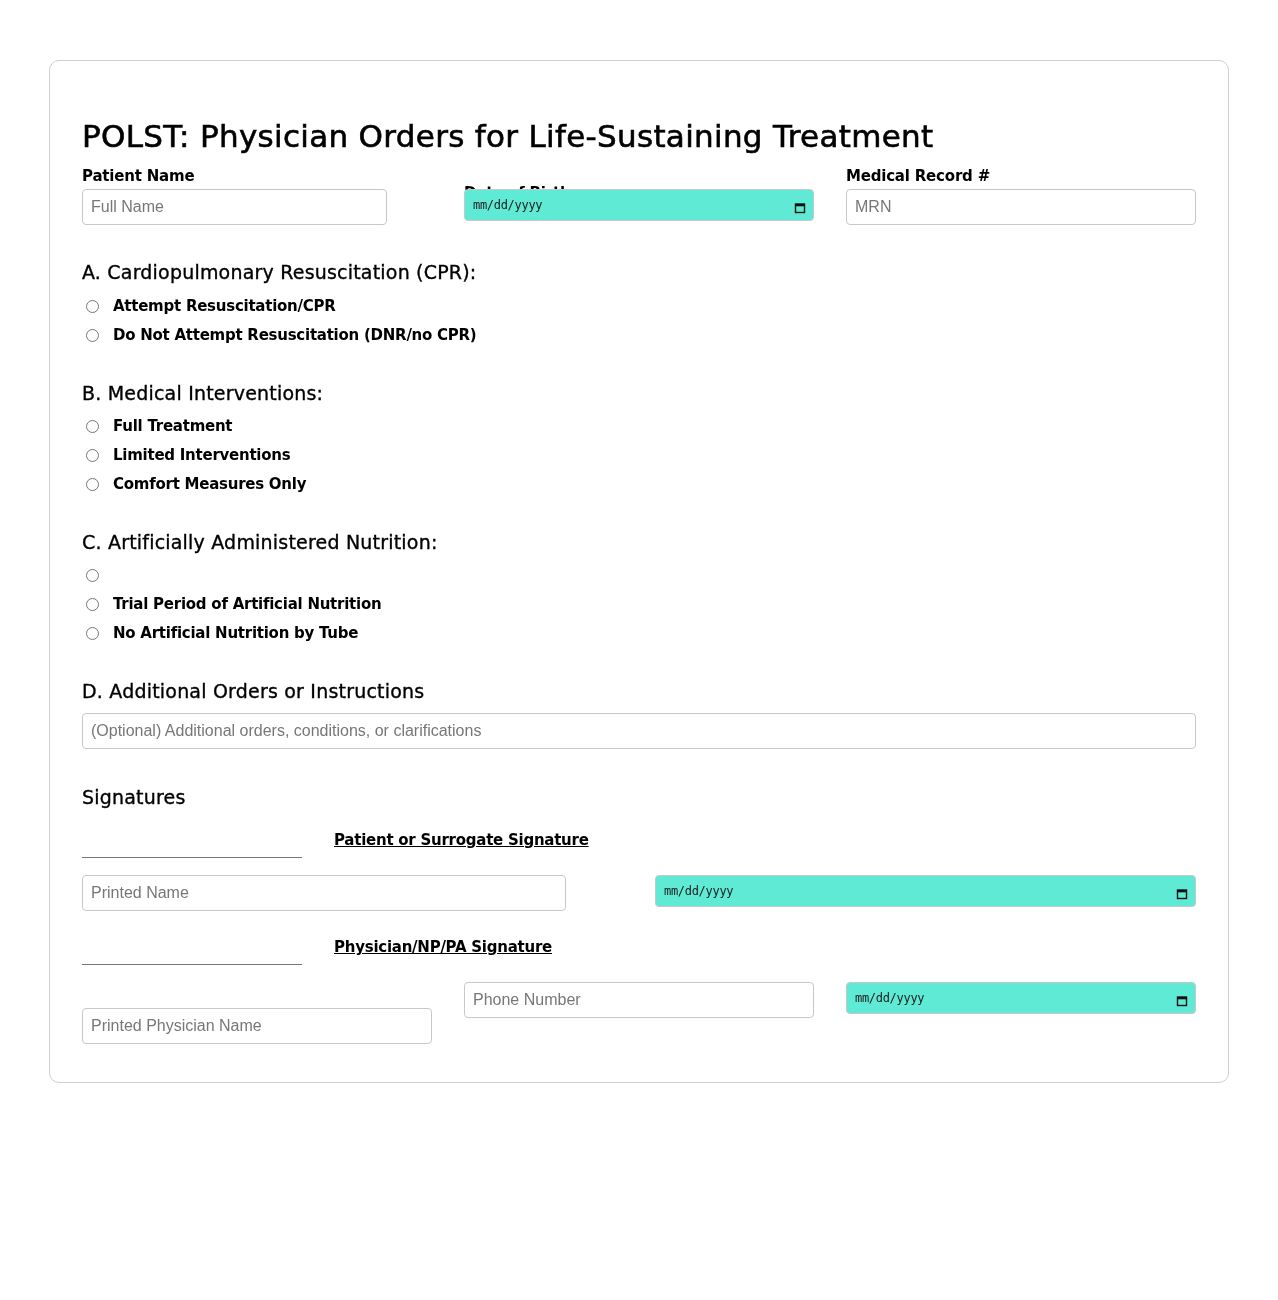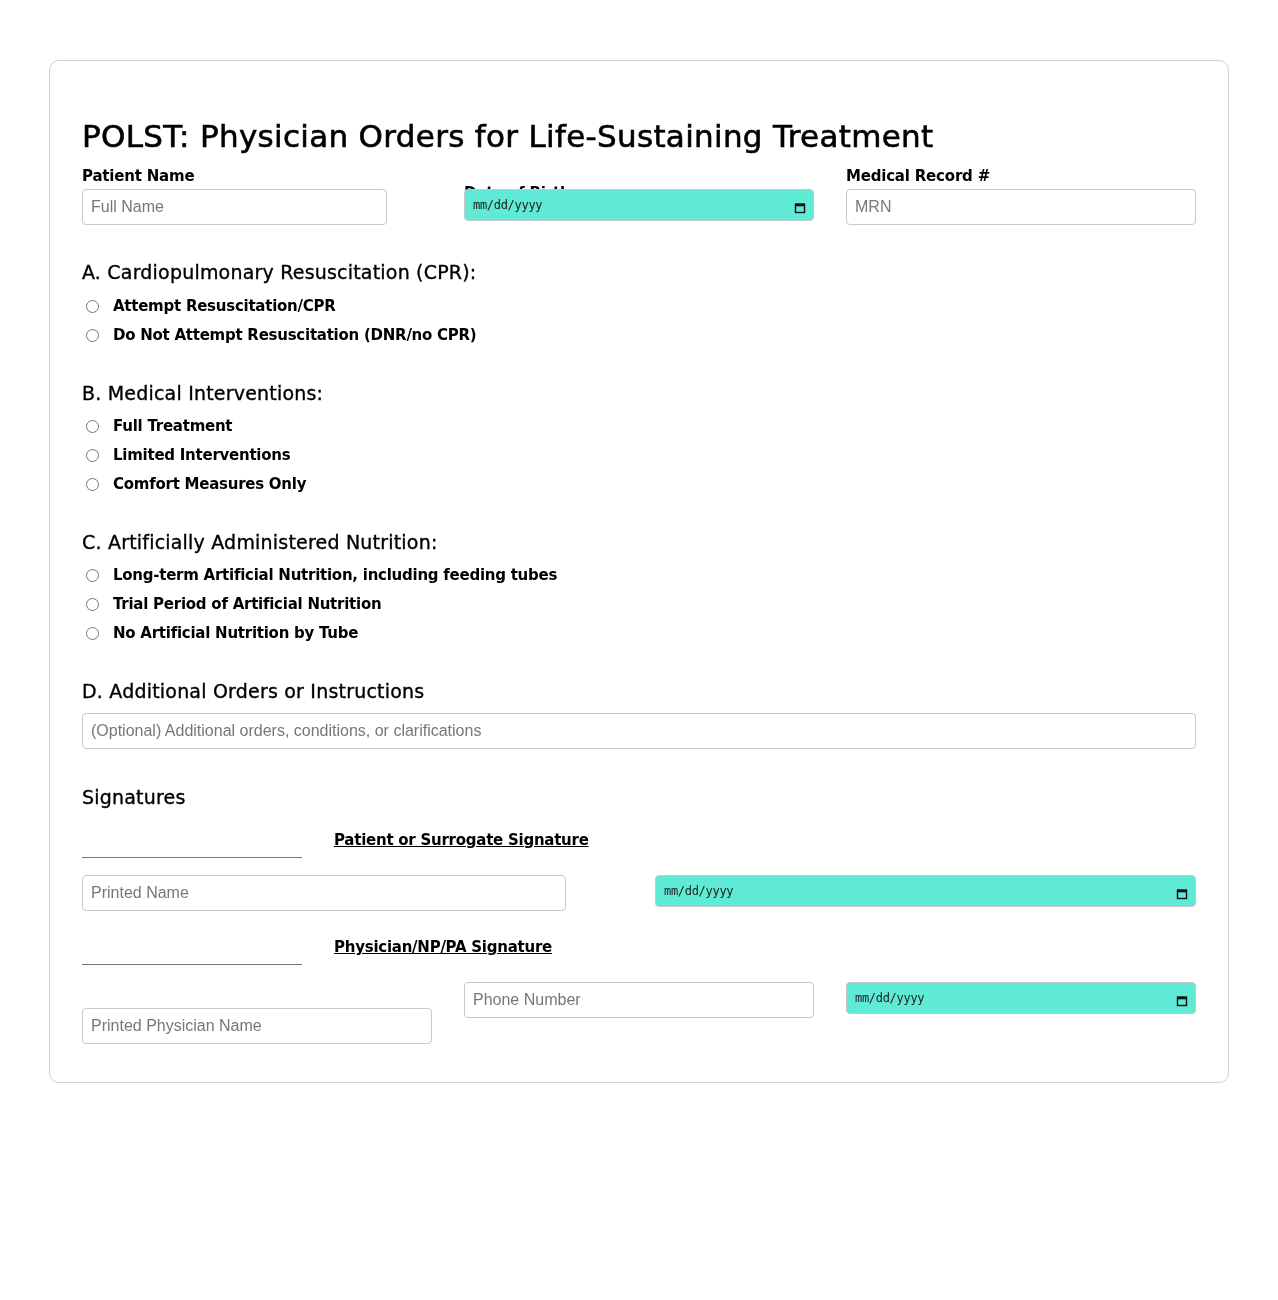--- a/index.html
+++ b/index.html
@@ -172,21 +172,20 @@
   <span class="radio-label">Limited Interventions</span>
 </label>
 <label class="radio-row" style="top:473px;">
   <span class="radio-circle"></span>
   <span class="radio-label">Comfort Measures Only</span>
 </label>
 
 <h2 class="section-heading" style="top:531px;">C. Artificially Administered Nutrition:</h2>
 <label class="radio-row" style="top:564px;">
   <span class="radio-circle"></span>
-  <span class="radio-label">Long-term Artificial Nutrition, including feeding tubes</span>
 </label>
 <label class="radio-row" style="top:593px;">
   <span class="radio-circle"></span>
   <span class="radio-label">Trial Period of Artificial Nutrition</span>
 </label>
 <label class="radio-row" style="top:622px;">
   <span class="radio-circle"></span>
   <span class="radio-label">No Artificial Nutrition by Tube</span>
 </label>
 

